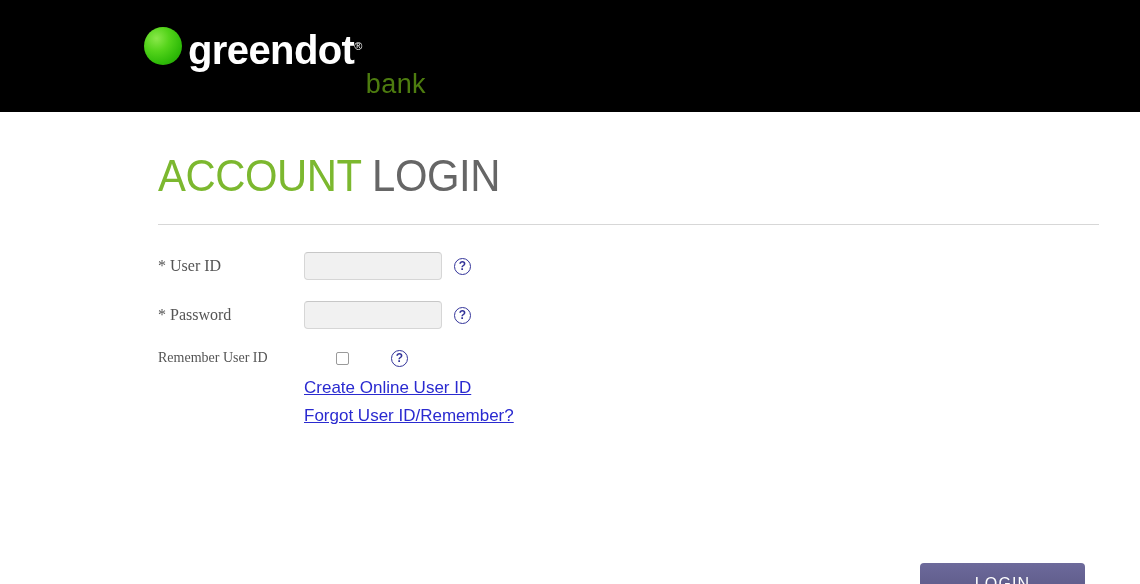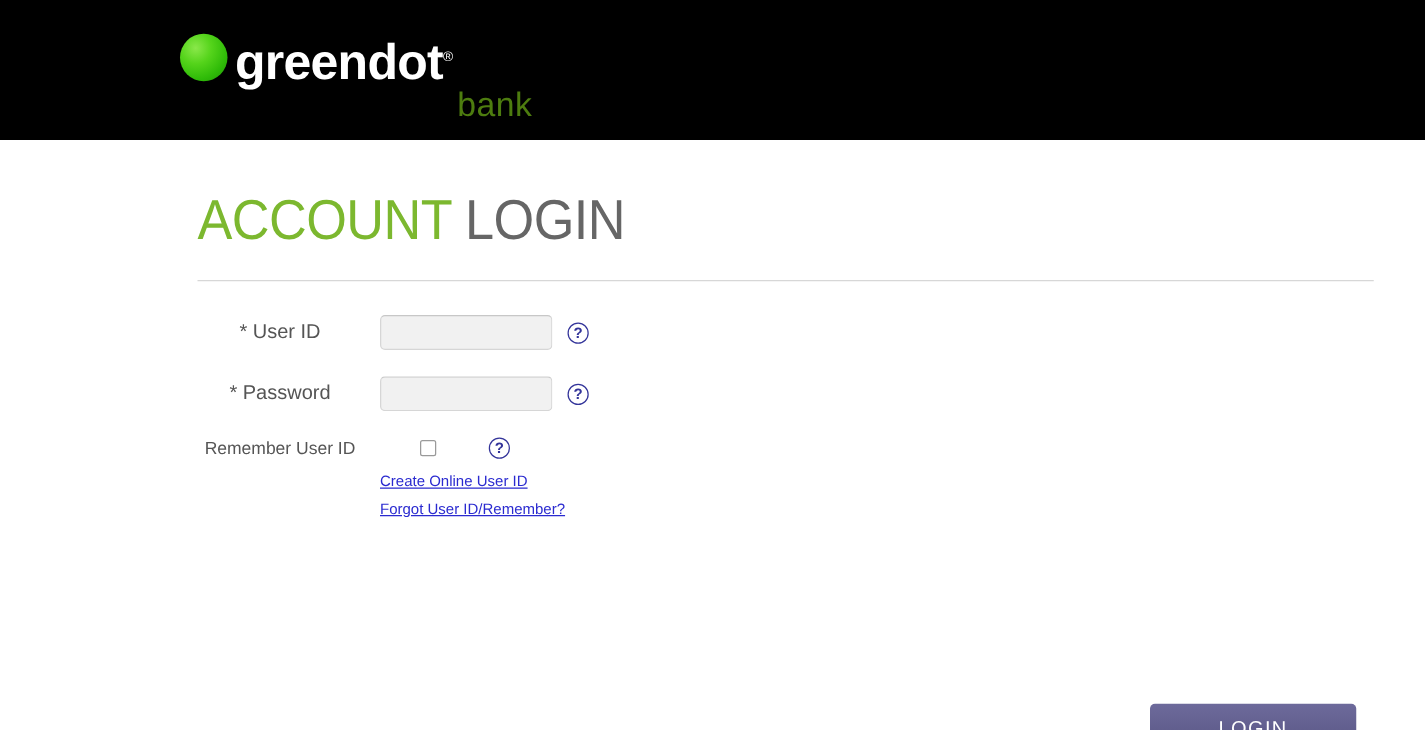--- a/index.html
+++ b/index.html
@@ -119,25 +119,26 @@
     height: 38px;
     margin-bottom: 11px;
   }
   .form-row.row-remember {
     height: 26px;
     margin-bottom: 0;
     gap: 32px;
   }
   .field-label {
     width: 146px;
-    text-align: center;
+    text-align: left;
     padding-right: 14px;
     font-size: 16px;
     color: #555555;
     white-space: nowrap;
+    font-family: Liberation Serif, serif;
   }
   .field-label.small {
     font-size: 14px;
     color: #555555;
   }
   .text-input {
     width: 138px;
     height: 28px;
     background: #f1f1f1;
     border: 1px solid #d6d6d6;
@@ -178,21 +179,21 @@
   .help-icon.near {
     margin-left: 10px;
   }
 
   .links-block {
     margin-left: 146px;
     padding-top: 7px;
   }
   .form-link {
     display: block;
-    font-size: 12px;
+    font-size: 17px;
     color: #2a2ad0;
     text-decoration: underline;
     margin-bottom: 8px;
     width: fit-content;
   }
 
   
   .submit-area {
     position: absolute;
     left: 920px;

